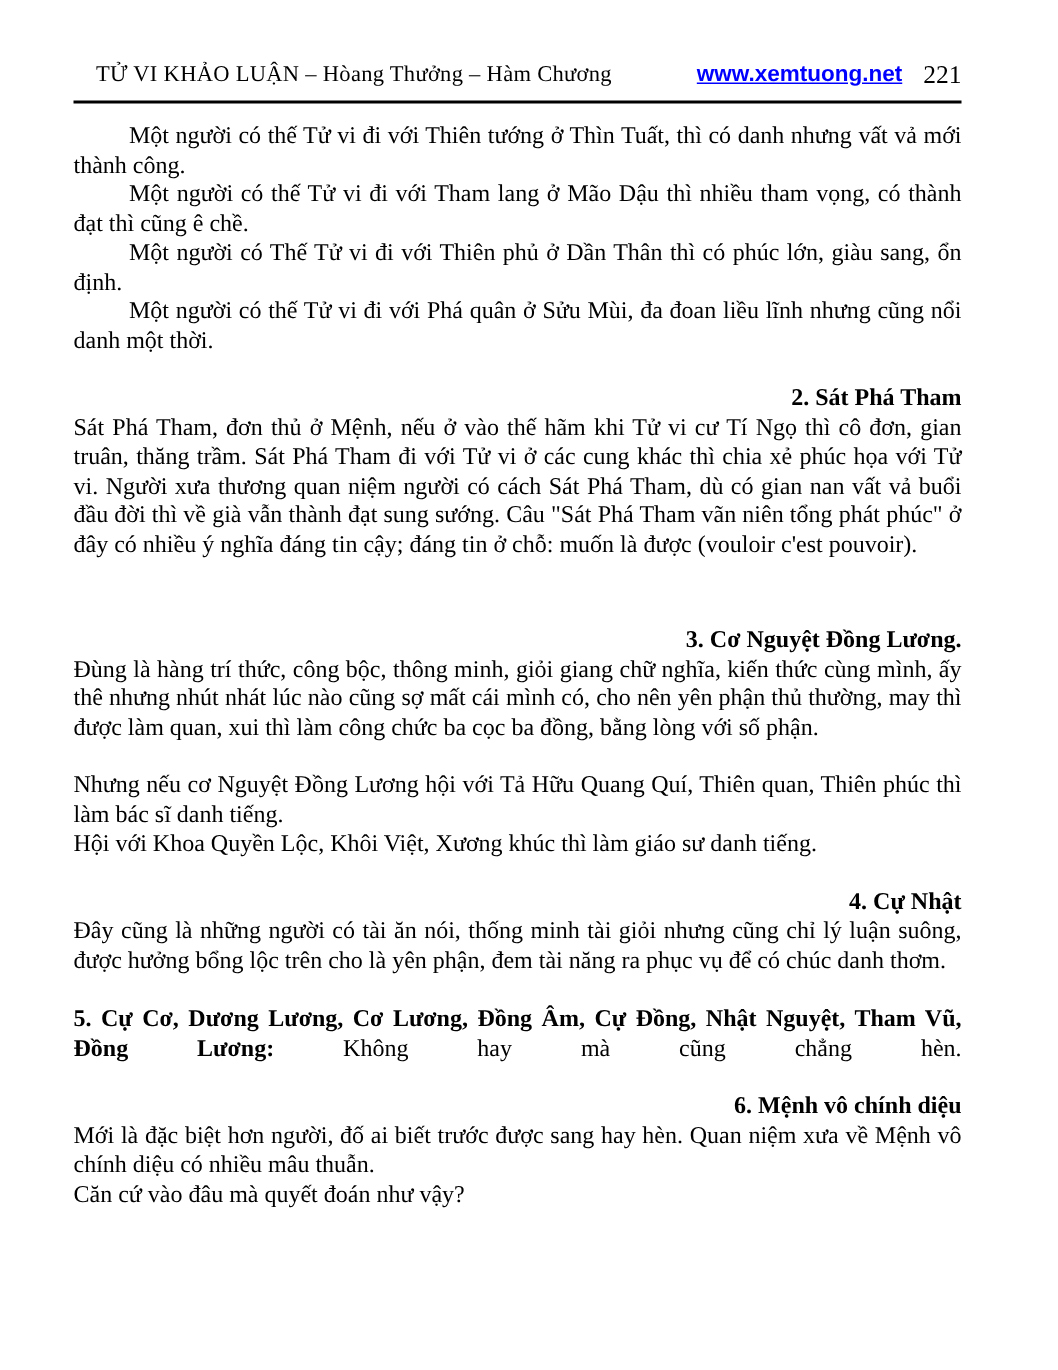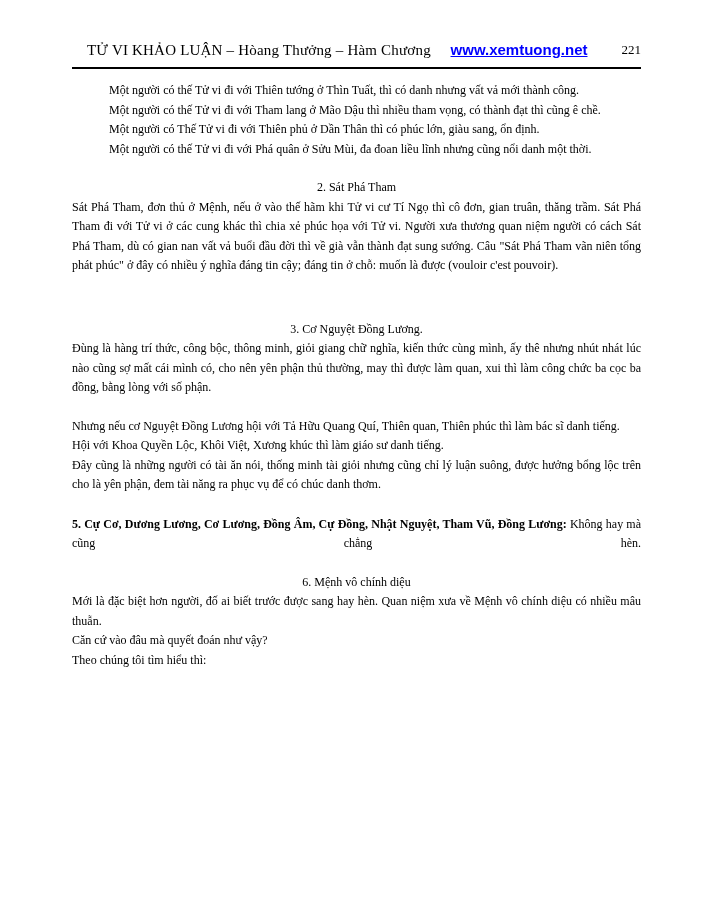--- a/index.html
+++ b/index.html
@@ -11,70 +11,70 @@
     width: 705px;
     height: 913px;
     overflow: hidden;
     color: #000000;
     font-family: "Liberation Serif", "DejaVu Serif", serif;
   }
   .page {
     box-sizing: border-box;
     width: 705px;
     height: 913px;
-    padding: 40px 64px 0 72px;
+    padding: 40px 64px 0 49px;
   }
   .header {
     display: flex;
     justify-content: space-between;
     align-items: baseline;
     margin-left: 15px;
     font-size: 15px;
     line-height: 19px;
     white-space: nowrap;
   }
   .header-title {
     letter-spacing: 0.2px;
   }
   .header-right {
     display: flex;
     align-items: flex-start;
-    gap: 34px;
+    gap: 14px;
   }
   .site-link {
     font-family: "Liberation Sans", "DejaVu Sans", sans-serif;
     font-weight: 700;
     font-size: 15px;
     color: #0000ff;
     text-decoration: underline;
     cursor: pointer;
   }
   .page-num {
-    font-size: 13px;
+    font-size: 17px;
   }
   .rule {
     margin-top: 7px;
     border-top: 2px solid #000000;
     height: 0;
   }
   .body-text {
     margin-top: 12px;
     font-size: 14.5px;
     line-height: 19.5px;
     text-align: justify;
   }
   p, h2 {
     margin: 0;
     padding: 0;
-    font-size: 12px;
+    font-size: 16px;
     line-height: 19.5px;
   }
   h2.heading {
-    font-weight: 400;
-    text-align: center;
+    font-weight: 700;
+    text-align: right;
   }
   .indent { text-indent: 37px; }
   .sp    { margin-top: 19px; }
   .sp-lg { margin-top: 44px; }
   .underlined { text-decoration: underline; }
   .bold { font-weight: 700; }
   .spread {
     text-align: justify;
     text-align-last: justify;
     margin-top: 20px;
@@ -103,23 +103,23 @@
     <p class="para indent">Một người có thế Tử vi đi với Phá quân ở Sửu Mùi, đa đoan liều lĩnh nhưng cũng nổi danh một thời.</p>
 
     <h2 class="heading sp">2. Sát Phá Tham</h2>
     <p class="para">Sát Phá Tham, đơn thủ ở Mệnh, nếu ở vào thế hãm khi Tử vi cư Tí Ngọ thì cô đơn, gian truân, thăng trầm. Sát Phá Tham đi với Tử vi ở các cung khác thì chia xẻ phúc họa với Tử vi. Người xưa thương quan niệm người có cách Sát Phá Tham, dù có gian nan vất vả buổi đầu đời thì về già vẫn thành đạt sung sướng. Câu "Sát Phá Tham vãn niên tổng phát phúc" ở đây có nhiều ý nghĩa đáng tin cậy; đáng tin ở chỗ: muốn là được (vouloir c'est pouvoir).</p>
 
     <h2 class="heading sp-lg">3. Cơ Nguyệt Đồng Lương.</h2>
     <p class="para">Đùng là hàng trí thức, công bộc, thông minh, giỏi giang chữ nghĩa, kiến thức cùng mình, ấy thê nhưng nhút nhát lúc nào cũng sợ mất cái mình có, cho nên yên phận thủ thường, may thì được làm quan, xui thì làm công chức ba cọc ba đồng, bằng lòng với số phận.</p>
     <p class="para sp">Nhưng nếu cơ Nguyệt Đồng Lương hội với Tả Hữu Quang Quí, Thiên quan, Thiên phúc thì làm bác sĩ danh tiếng.</p>
     <p class="para">Hội với Khoa Quyền Lộc, Khôi Việt, Xương khúc thì làm giáo sư danh tiếng.</p>
 
+    <h2 class="heading sp">4. Cự Nhật</h2>
     <p class="para">Đây cũng là những người có tài ăn nói, thống minh tài giỏi nhưng cũng chỉ lý luận suông, được hưởng bổng lộc trên cho là yên phận, đem tài năng ra phục vụ để có chúc danh thơm.</p>
 
     <p class="para sp spread"><span class="bold">5. Cự Cơ, Dương Lương, Cơ Lương, Đồng Âm, Cự Đồng, Nhật Nguyệt, Tham Vũ, Đồng Lương:</span> <span>Không hay mà cũng chẳng hèn.</span></p>
 
     <h2 class="heading sp">6. Mệnh vô chính diệu</h2>
     <p class="para">Mới là đặc biệt hơn người, đố ai biết trước được sang hay hèn. Quan niệm xưa về Mệnh vô chính diệu có nhiều mâu thuẫn.</p>
     <p class="para">Căn cứ vào đâu mà quyết đoán như vậy?</p>
-    <p class="para">Theo chúng tôi tìm hiểu thì:</p>
 
   </div>
 </div>
 
 </body></html>

